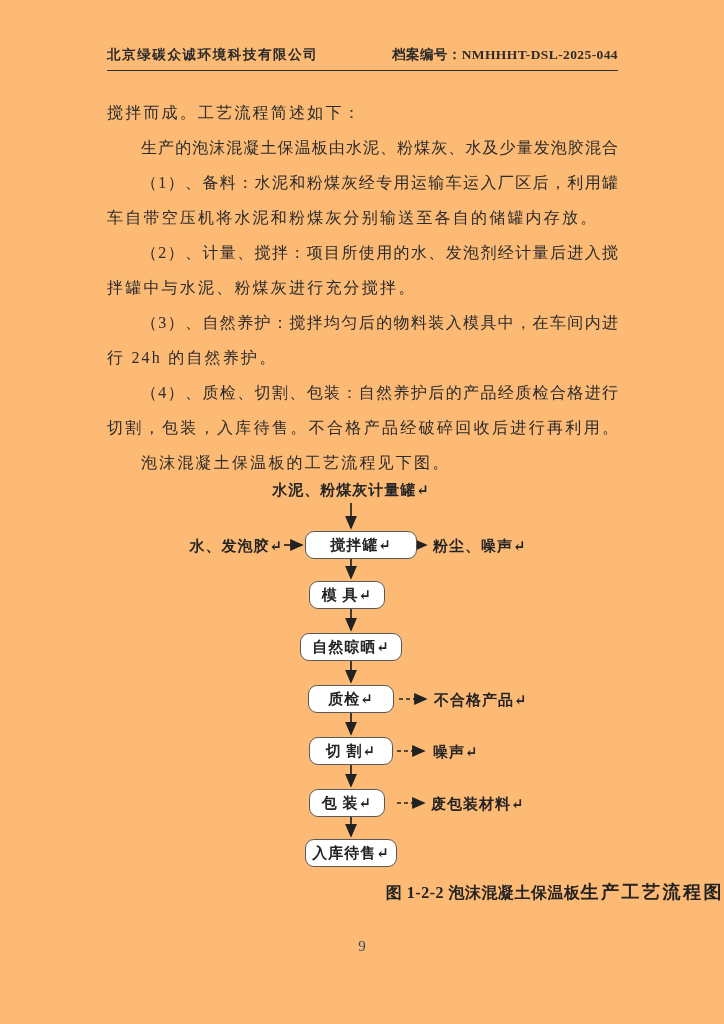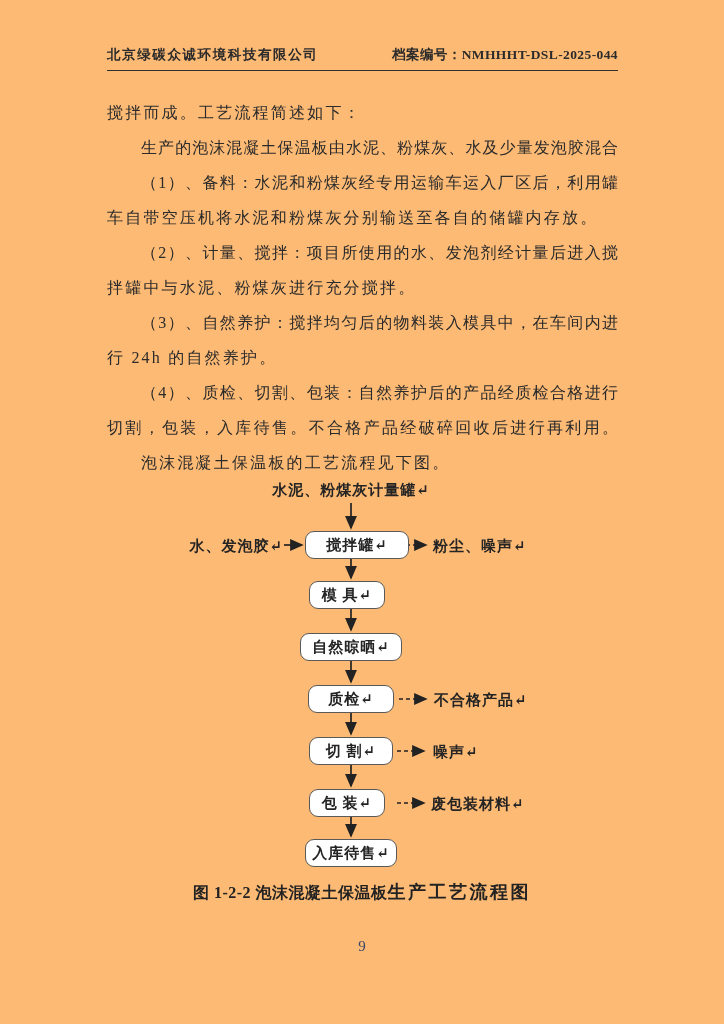--- a/index.html
+++ b/index.html
@@ -34,21 +34,21 @@
   .fc-box{
     position:absolute;height:28px;background:#ffffff;
     border:1.8px solid #595959;border-radius:9px;
     display:flex;align-items:center;justify-content:center;
     font-size:15px;font-weight:bold;letter-spacing:1px;color:#242424;
     box-sizing:border-box;white-space:nowrap;
   }
   .arrows{position:absolute;left:0;top:478px;}
   
   .caption{
-    position:absolute;left:0;top:880px;width:724px;text-align:center;
+    position:absolute;left:0;top:880px;width:724px;text-align:right;
     font-weight:bold;color:#222222;letter-spacing:1px;
   }
   .caption .cap-a{font-size:16px;letter-spacing:.5px;}
   .caption .cap-b{font-size:18px;letter-spacing:2.5px;}
   .pageno{
     position:absolute;left:0;top:938px;width:724px;text-align:center;
     font-size:15px;color:#39456a;
   }
 </style>
 </head>
@@ -102,21 +102,21 @@
       </g>
     </svg>
 
     <div class="fc-label" style="left:351px;top:481px;transform:translateX(-50%);">水泥、粉煤灰计量罐↵</div>
     <div class="fc-label" style="left:283px;top:537px;transform:translateX(-100%);">水、发泡胶↵</div>
     <div class="fc-label" style="left:433px;top:537px;">粉尘、噪声↵</div>
     <div class="fc-label" style="left:434px;top:691px;">不合格产品↵</div>
     <div class="fc-label" style="left:433px;top:743px;">噪声↵</div>
     <div class="fc-label" style="left:431px;top:795px;">废包装材料↵</div>
 
-    <div class="fc-box" style="left:305px;top:531px;width:104px;">搅拌罐↵</div>
+    <div class="fc-box" style="left:305px;top:531px;width:112px;">搅拌罐↵</div>
     <div class="fc-box" style="left:309px;top:581px;width:76px;">模 具↵</div>
     <div class="fc-box" style="left:300px;top:633px;width:102px;">自然晾晒↵</div>
     <div class="fc-box" style="left:308px;top:685px;width:86px;">质检↵</div>
     <div class="fc-box" style="left:309px;top:737px;width:84px;">切 割↵</div>
     <div class="fc-box" style="left:309px;top:789px;width:76px;">包 装↵</div>
     <div class="fc-box" style="left:305px;top:839px;width:92px;">入库待售↵</div>
   </div>
 
   <div class="caption">
     <span class="cap-a">图 1-2-2 泡沫混凝土保温板</span><span class="cap-b">生产工艺流程图</span>

